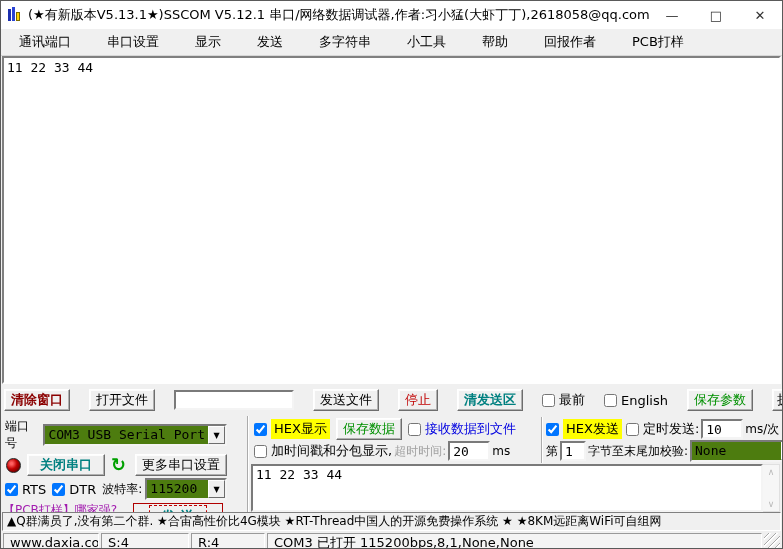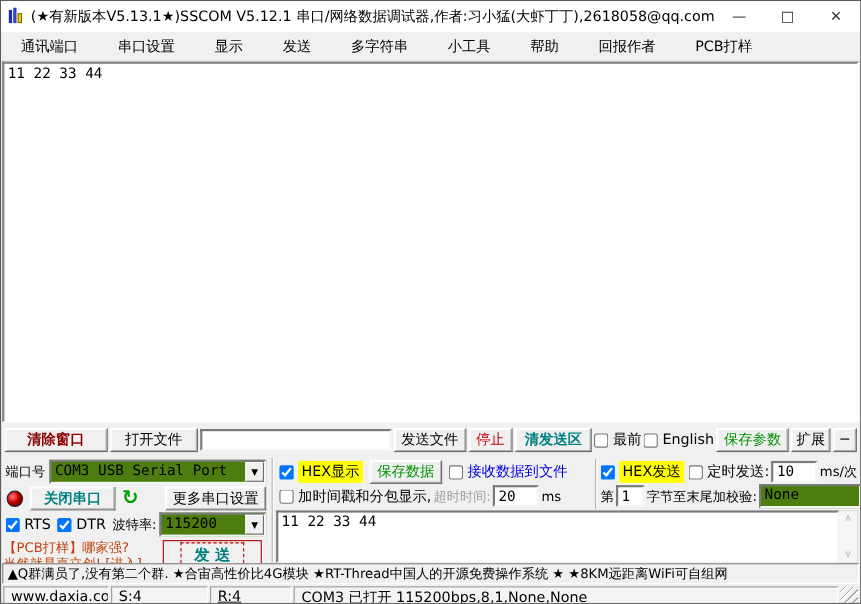--- a/index.html
+++ b/index.html
@@ -24,43 +24,43 @@
   
   .receive-area { height: 328px; background: #fff; border: 2px solid; border-color: #808080 #ffffff #ffffff #808080; margin: 0 1px; padding: 2px 3px; font-family: "DejaVu Sans Mono", monospace; font-size: 13px; white-space: pre-wrap; flex: 0 0 auto; overflow: hidden; }
 
   
   .btn3d { background: #f0f0f0; border: 1px solid; border-color: #ffffff #6d6d6d #6d6d6d #ffffff; box-shadow: inset -1px -1px 0 #b0b0b0, inset 1px 1px 0 #fdfdfd; display: inline-flex; align-items: center; justify-content: center; font-size: 13px; padding: 1px 6px; white-space: nowrap; height: 22px; }
   input[type="text"] { height: 20px; font-size: 13px; font-family: "DejaVu Sans Mono", monospace; border: 2px solid; border-color: #7a7a7a #f4f4f4 #f4f4f4 #7a7a7a; background: #fff; padding: 0 3px; }
   input[type="checkbox"] { width: 13px; height: 13px; margin-right: 4px; flex: 0 0 auto; }
   label { display: inline-flex; align-items: center; font-size: 13px; white-space: nowrap; }
 
   
-  .toolbar-row { height: 27px; display: flex; align-items: center; gap: 2px; padding: 16px 3px; flex: 0 0 auto; }
+  .toolbar-row { height: 27px; display: flex; align-items: center; gap: 19px; padding: 16px 3px; flex: 0 0 auto; }
   .t-clear { color: #8b0000; font-weight: bold; width: 96px; }
   .t-open { width: 82px; }
   .t-path { flex: 1 1 auto; min-width: 120px; }
   .t-sendfile { width: 68px; }
   .t-stop { color: #c00000; width: 40px; }
   .t-clearsend { color: #008080; font-weight: bold; width: 72px; }
   .t-saveparams { color: #009000; width: 66px; }
   .t-extend { width: 36px; }
   .t-collapse { width: 22px; font-weight: bold; }
 
   
   .controls { height: 96px; display: flex; flex: 0 0 auto; }
-  .left-panel { width: 248px; border-right: 2px groove #ffffff; display: flex; flex-direction: column; padding: 2px 5px 0 2px; flex: 0 0 auto; }
+  .left-panel { width: 248px; border-right: 2px groove #ffffff; display: flex; flex-direction: column; padding: 2px 20px 0 2px; flex: 0 0 auto; }
   .lp-row { display: flex; align-items: center; margin-bottom: 2px; }
   .combo { display: inline-flex; align-items: stretch; background: #4d7c0f; border: 2px solid; border-color: #7a7a7a #f4f4f4 #f4f4f4 #7a7a7a; height: 22px; }
   .combo .val { font-family: "DejaVu Sans Mono", monospace; font-size: 13px; padding: 1px 3px; flex: 1 1 auto; overflow: hidden; white-space: nowrap; }
   .combo .drop { width: 17px; background: #f0f0f0; border: 1px solid; border-color: #ffffff #6d6d6d #6d6d6d #ffffff; display: flex; align-items: center; justify-content: center; font-size: 8px; color: #000; flex: 0 0 auto; }
   .led { width: 15px; height: 15px; border-radius: 50%; background: radial-gradient(circle at 35% 35%, #ff6060 10%, #c00000 45%, #500000 90%); border: 1px solid #222; margin: 0 6px 0 3px; flex: 0 0 auto; }
   .close-port { color: #008080; font-weight: bold; width: 78px; }
   .refresh-icon { color: #00a000; font-size: 18px; font-weight: bold; margin: 0 8px 0 6px; line-height: 16px; }
   .more-settings { width: 92px; margin-left: auto; }
-  .blue-ad { color: #c2410c; font-size: 12px; line-height: 14px; white-space: nowrap; }
+  .blue-ad { color: #a21caf; font-size: 12px; line-height: 14px; white-space: nowrap; }
   .send-btn-wrap { margin-left: auto; margin-right: 4px; }
   .send-btn { width: 90px; height: 27px; border: 1px solid #b00000; background: #f0f0f0; display: flex; align-items: center; justify-content: center; }
   .send-btn .inner { border: 1px dashed #c00000; color: #008080; font-weight: bold; font-size: 14px; padding: 2px 12px; white-space: nowrap; }
 
   .right-panel { flex: 1 1 auto; display: flex; flex-direction: column; padding: 1px 2px 0 2px; overflow: hidden; }
   .opt-rows { display: flex; }
   .opt-col { display: flex; flex-direction: column; padding: 1px 3px; }
   .opt-col.recv { width: 292px; border-right: 2px groove #ffffff; flex: 0 0 auto; }
   .opt-col.send { flex: 1 1 auto; }
   .opt-row { height: 22px; display: flex; align-items: center; gap: 2px; white-space: nowrap; }

